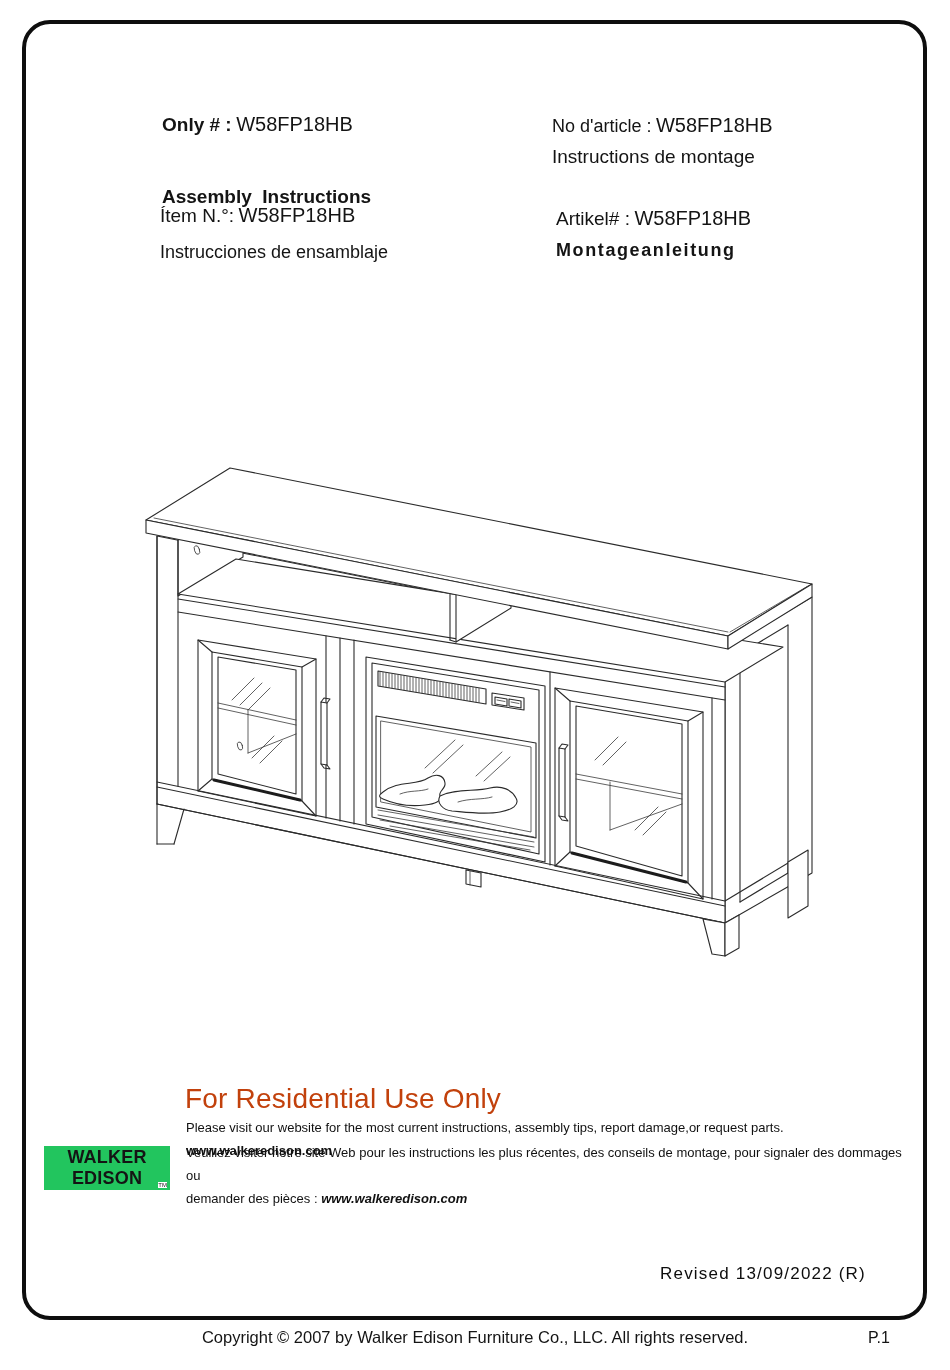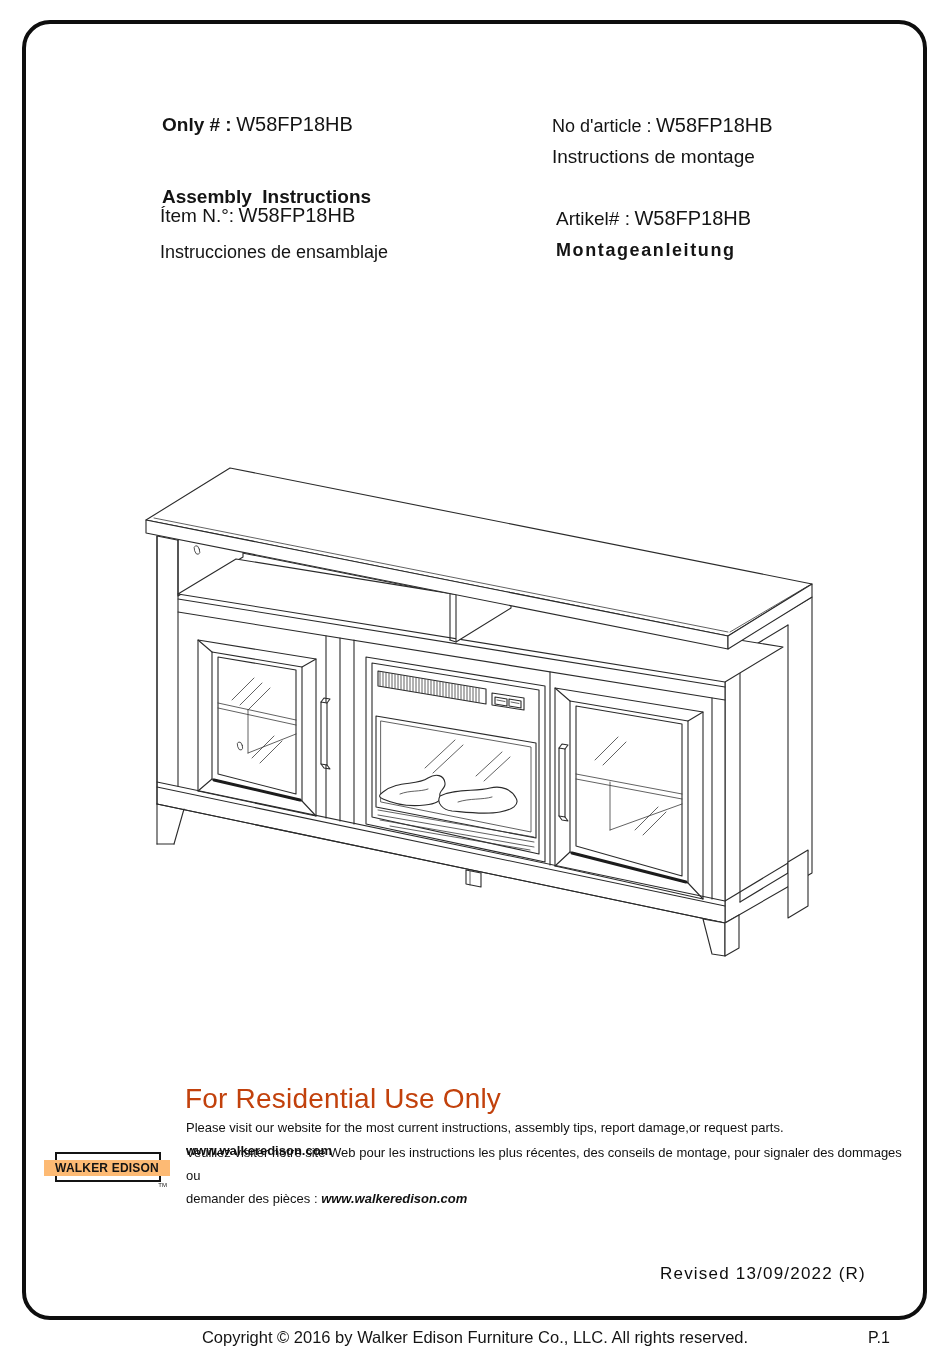--- a/index.html
+++ b/index.html
@@ -20,21 +20,21 @@
   #res-heading{position:absolute;left:185px;top:1083px;font-size:28px;font-weight:400;
         letter-spacing:0.2px;color:#c2410c;}
   .para{position:absolute;left:186px;width:716px;font-size:13px;line-height:23px;color:#111;}
   .para .txt{white-space:pre-line;}
   .url-b{font-weight:bold;}
   .url-bi{font-weight:bold;font-style:italic;}
   
   #logo{position:absolute;left:44px;top:1150px;width:126px;height:36px;}
   #logo .box{position:absolute;left:11px;right:9px;top:2px;bottom:4px;border:2px solid #141414;}
   #logo .txt{position:absolute;left:0;top:50%;transform:translateY(-50%);width:100%;
-        text-align:center;background:#fdba74;font-weight:bold;font-size:12px;
+        text-align:center;background:#22c55e;font-weight:bold;font-size:18px;
         letter-spacing:0.2px;padding:1px 0;color:#141414;}
   #logo .tm{position:absolute;right:3px;bottom:-2px;font-size:6px;background:#fff;}
   #revised{position:absolute;left:620px;top:1264px;width:286px;text-align:center;
         font-size:17px;letter-spacing:1.2px;color:#0d0d0d;}
   #footer-copy{position:absolute;left:0;top:1328px;width:950px;text-align:center;font-size:16.5px;}
   #footer-page{position:absolute;left:868px;top:1329px;font-size:16px;}
   
   #illus{position:absolute;left:140px;top:458px;}
   .ln{fill:none;stroke:#2b2b2b;stroke-width:1.1;stroke-linejoin:round;stroke-linecap:round;}
   .lnw{fill:#ffffff;stroke:#2b2b2b;stroke-width:1.1;stroke-linejoin:round;}
@@ -235,15 +235,15 @@
   </div>
 
   <div id="logo">
     <div class="box"></div>
     <div class="txt">WALKER EDISON</div>
     <div class="tm">TM</div>
   </div>
 
   <div id="revised">Revised 13/09/2022 (R)</div>
 
-  <div id="footer-copy">Copyright © 2016 by Walker Edison Furniture Co., LLC. All rights reserved.</div>
+  <div id="footer-copy">Copyright © 2007 by Walker Edison Furniture Co., LLC. All rights reserved.</div>
   <div id="footer-page">P.1</div>
 </div>
 
 </body></html>

